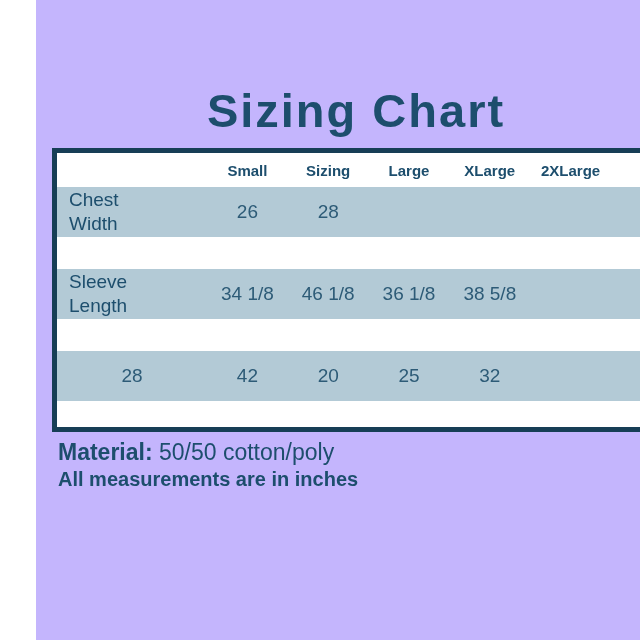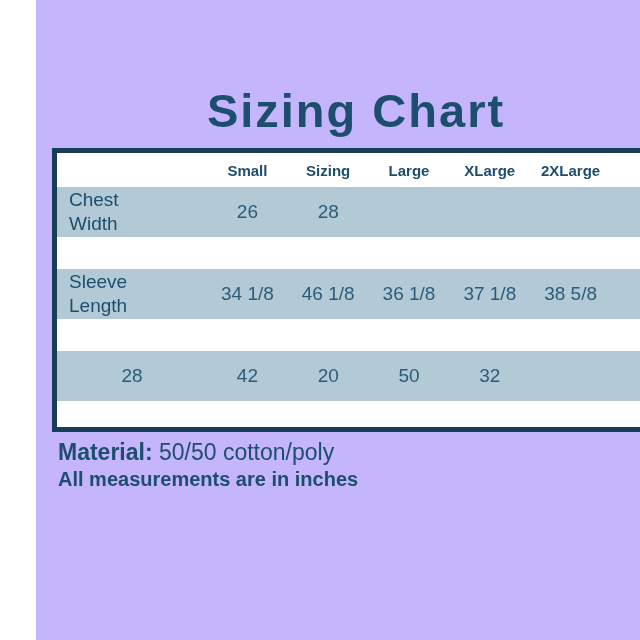--- a/index.html
+++ b/index.html
@@ -116,31 +116,30 @@
     </div>
 
     <div class="row-gap"></div>
 
     <div class="row data-row">
       <div class="label-cell">Sleeve
 Length</div>
       <div class="value-cell">34 1/8</div>
       <div class="value-cell">46 1/8</div>
       <div class="value-cell">36 1/8</div>
-      <div class="value-cell">37 1/8</div>
       <div class="value-cell">38 5/8</div>
     </div>
 
     <div class="row-gap"></div>
 
     <div class="row data-row">
       <div class="value-cell">28</div>
       <div class="value-cell">42</div>
       <div class="value-cell">20</div>
-      <div class="value-cell">50</div>
+      <div class="value-cell">25</div>
       <div class="value-cell">32</div>
     </div>
 
     <div class="bottom-pad"></div>
 
   </div>
 
   <div class="footer">
     <p class="material-line"><span class="bold">Material:</span> <span>50/50 cotton/poly</span></p>
     <p class="note-line">All measurements are in inches</p>

